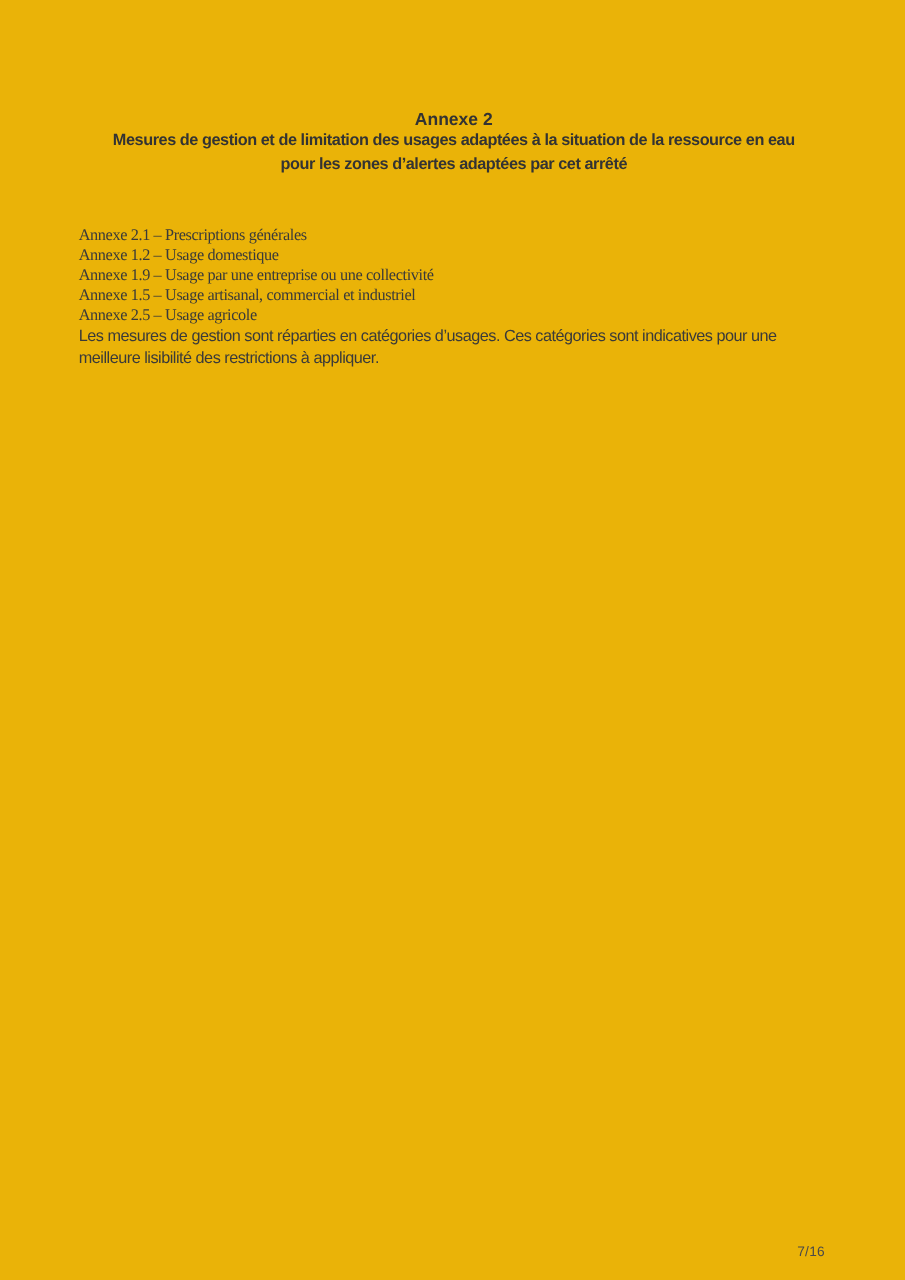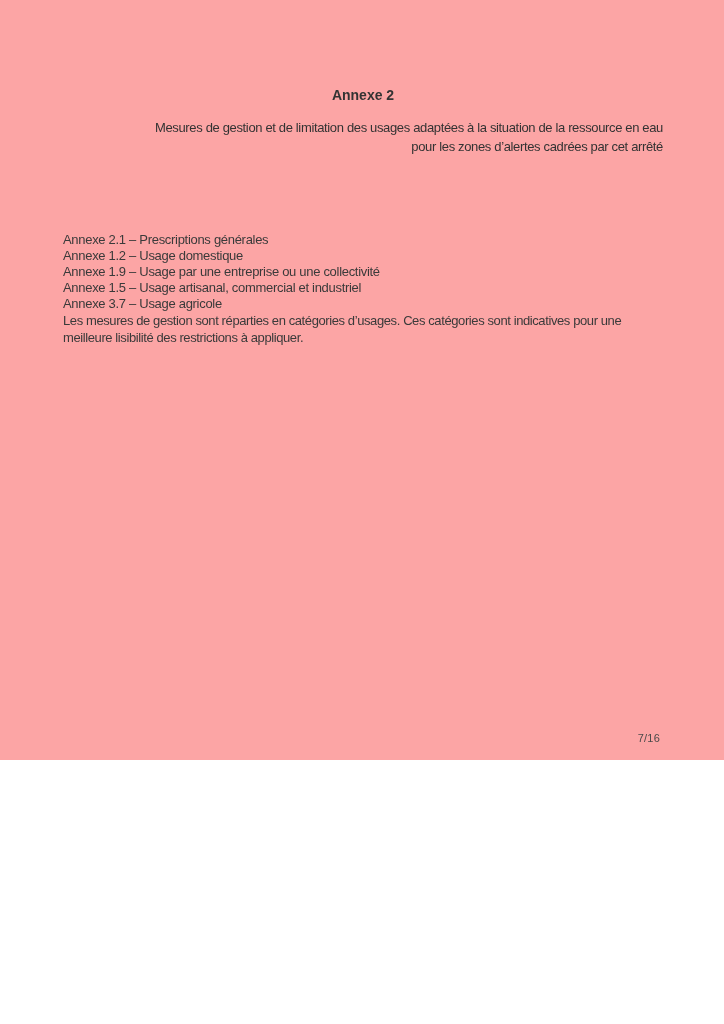--- a/index.html
+++ b/index.html
@@ -1,53 +1,53 @@
 <!DOCTYPE html>
 <html lang="fr"><head>
 <meta charset="utf-8">
 <style>
   * { margin: 0; padding: 0; box-sizing: border-box; }
   html, body { background: #ffffff; }
   .page {
     position: relative;
     width: 724px;
-    height: 760px;
+    height: 1024px;
     margin: 0 auto;
-    background: #fca5a5;
+    background: #eab308;
     font-family: "Liberation Sans", "DejaVu Sans", sans-serif;
     color: #3a3a3a;
     overflow: hidden;
   }
   .content {
     padding: 88px 61px 0 63px;
   }
   .doc-title {
     text-align: center;
     font-size: 14px;
     font-weight: 700;
     color: #333333;
     line-height: 14px;
   }
   .doc-subtitle {
-    margin-top: 16px;
-    text-align: right;
+    text-align: center;
     font-size: 13px;
-    font-weight: 400;
+    font-weight: 700;
     color: #333333;
     line-height: 19px;
     letter-spacing: -0.35px;
   }
   .doc-subtitle .subtitle-line {
     white-space: nowrap;
   }
   .annex-list {
-    margin-top: 76px;
+    margin-top: 40px;
     font-size: 13px;
     line-height: 16px;
     letter-spacing: -0.3px;
+    font-family: Liberation Serif, serif;
   }
   .doc-paragraph {
     margin-top: 0;
     font-size: 13px;
     line-height: 17px;
     letter-spacing: -0.4px;
     max-width: 604px;
   }
   .page-number {
     position: absolute;
@@ -61,29 +61,29 @@
 </head>
 <body>
 
 <div class="page">
   <div class="content">
 
     <div class="doc-title">Annexe 2</div>
 
     <div class="doc-subtitle">
       <div class="subtitle-line">Mesures de gestion et de limitation des usages adaptées à la situation de la ressource en eau</div>
-      <div class="subtitle-line">pour les zones d’alertes cadrées par cet arrêté</div>
+      <div class="subtitle-line">pour les zones d’alertes adaptées par cet arrêté</div>
     </div>
 
     <div class="annex-list">
       <div class="annex-item">Annexe 2.1 – Prescriptions générales</div>
       <div class="annex-item">Annexe 1.2 – Usage domestique</div>
       <div class="annex-item">Annexe 1.9 – Usage par une entreprise ou une collectivité</div>
       <div class="annex-item">Annexe 1.5 – Usage artisanal, commercial et industriel</div>
-      <div class="annex-item">Annexe 3.7 – Usage agricole</div>
+      <div class="annex-item">Annexe 2.5 – Usage agricole</div>
     </div>
 
     <div class="doc-paragraph">Les mesures de gestion sont réparties en catégories d’usages. Ces catégories sont indicatives pour une meilleure lisibilité des restrictions à appliquer.</div>
 
   </div>
 
   <div class="page-number">7/16</div>
 </div>
 
 </body></html>

